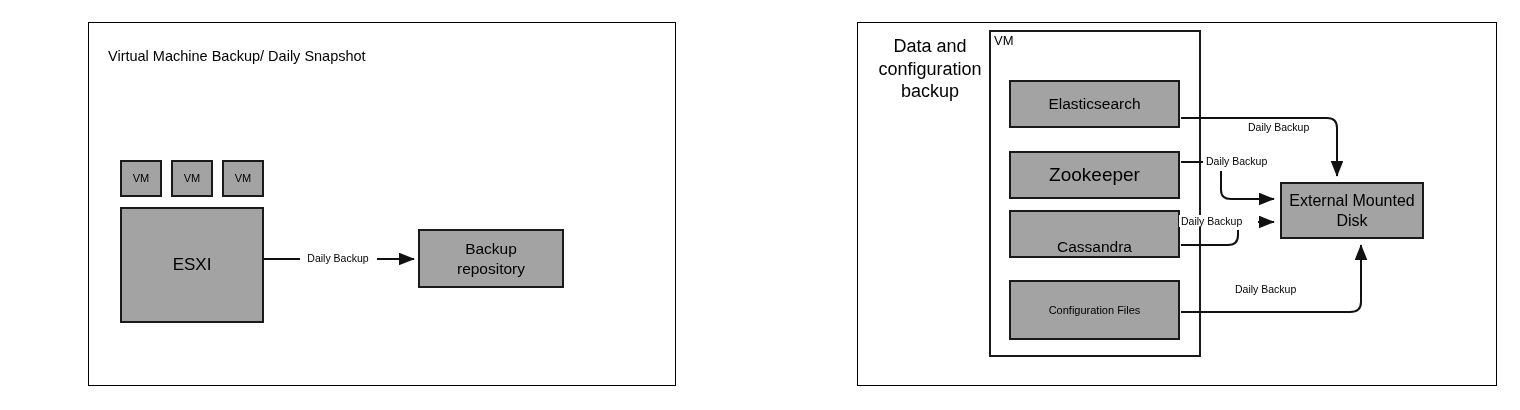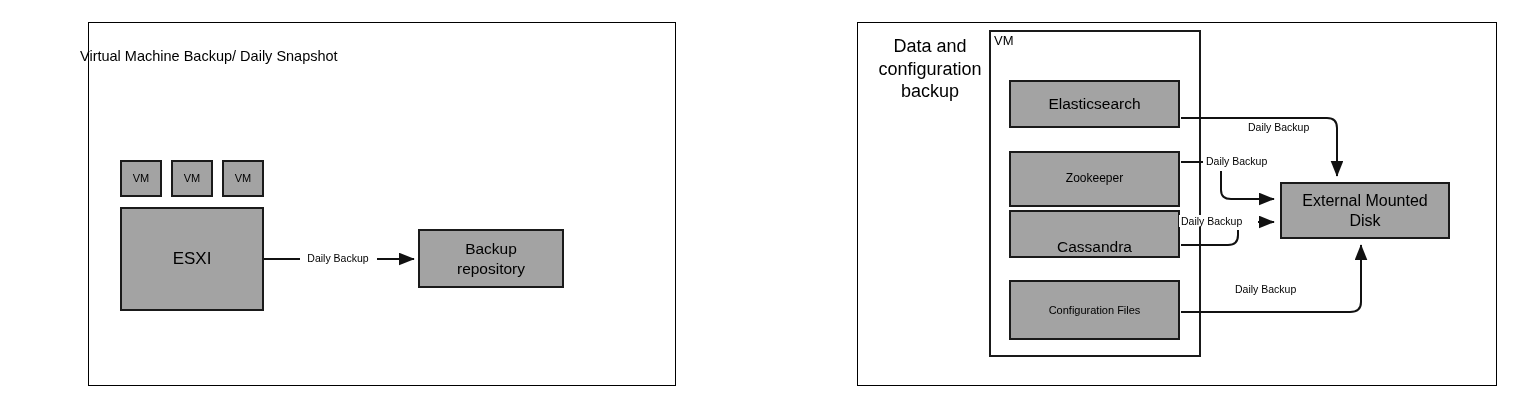--- a/index.html
+++ b/index.html
@@ -15,40 +15,40 @@
 
   .node{
     position:absolute;box-sizing:border-box;
     border:2px solid #1a1a1a;background:#a3a3a3;
     display:flex;align-items:center;justify-content:center;
     text-align:center;line-height:1.15;
   }
   .plain-label{position:absolute;text-align:center;line-height:1.25;white-space:pre-line;}
 
   
-  #left-title{left:80px;top:47px;font-size:14.5px;text-align:center;white-space:nowrap;}
+  #left-title{left:108px;top:47px;font-size:14.5px;text-align:center;white-space:nowrap;}
   .vm-chip{width:42px;height:37px;font-size:11px;}
   #vm-chip-1{left:120px;top:160px;}
   #vm-chip-2{left:171px;top:160px;}
   #vm-chip-3{left:222px;top:160px;}
-  #esxi-node{left:120px;top:207px;width:144px;height:104px;font-size:17px;}
+  #esxi-node{left:120px;top:207px;width:144px;height:116px;font-size:17px;}
   #backup-repo-node{left:418px;top:229px;width:146px;height:59px;font-size:15.5px;}
   #left-edge-label{left:300px;top:252px;font-size:10.5px;width:76px;text-align:center;}
 
   
   #right-side-label{left:878px;top:35px;width:104px;font-size:18px;}
   #vm-container{position:absolute;left:989px;top:30px;width:212px;height:327px;
                 border:2px solid #1a1a1a;background:transparent;box-sizing:border-box;}
   #vm-container-label{position:absolute;left:993px;top:33px;font-size:13px;background:#fff;padding:0 1px;}
 
   #elasticsearch-node{left:1009px;top:80px;width:171px;height:48px;font-size:15.5px;}
-  #zookeeper-node{left:1009px;top:151px;width:171px;height:56px;font-size:12px;}
+  #zookeeper-node{left:1009px;top:151px;width:171px;height:48px;font-size:19px;}
   #cassandra-node{left:1009px;top:210px;width:171px;height:48px;font-size:15.5px;align-items:flex-end;}
   #config-files-node{left:1009px;top:280px;width:171px;height:60px;font-size:11px;}
-  #external-disk-node{left:1280px;top:182px;width:170px;height:57px;font-size:16px;}
+  #external-disk-node{left:1280px;top:182px;width:144px;height:57px;font-size:16px;}
 
   .edge-label{position:absolute;font-size:10.5px;white-space:nowrap;background:#fff;padding:0 2px;}
   #es-edge-label{left:1246px;top:121px;}
   #zk-edge-label{left:1204px;top:155px;}
   #cs-edge-label{left:1179px;top:215px;}
   #cf-edge-label{left:1233px;top:283px;}
 
   svg.overlay{position:absolute;left:0;top:0;width:1520px;height:410px;
               pointer-events:none;overflow:visible;}
 </style>

